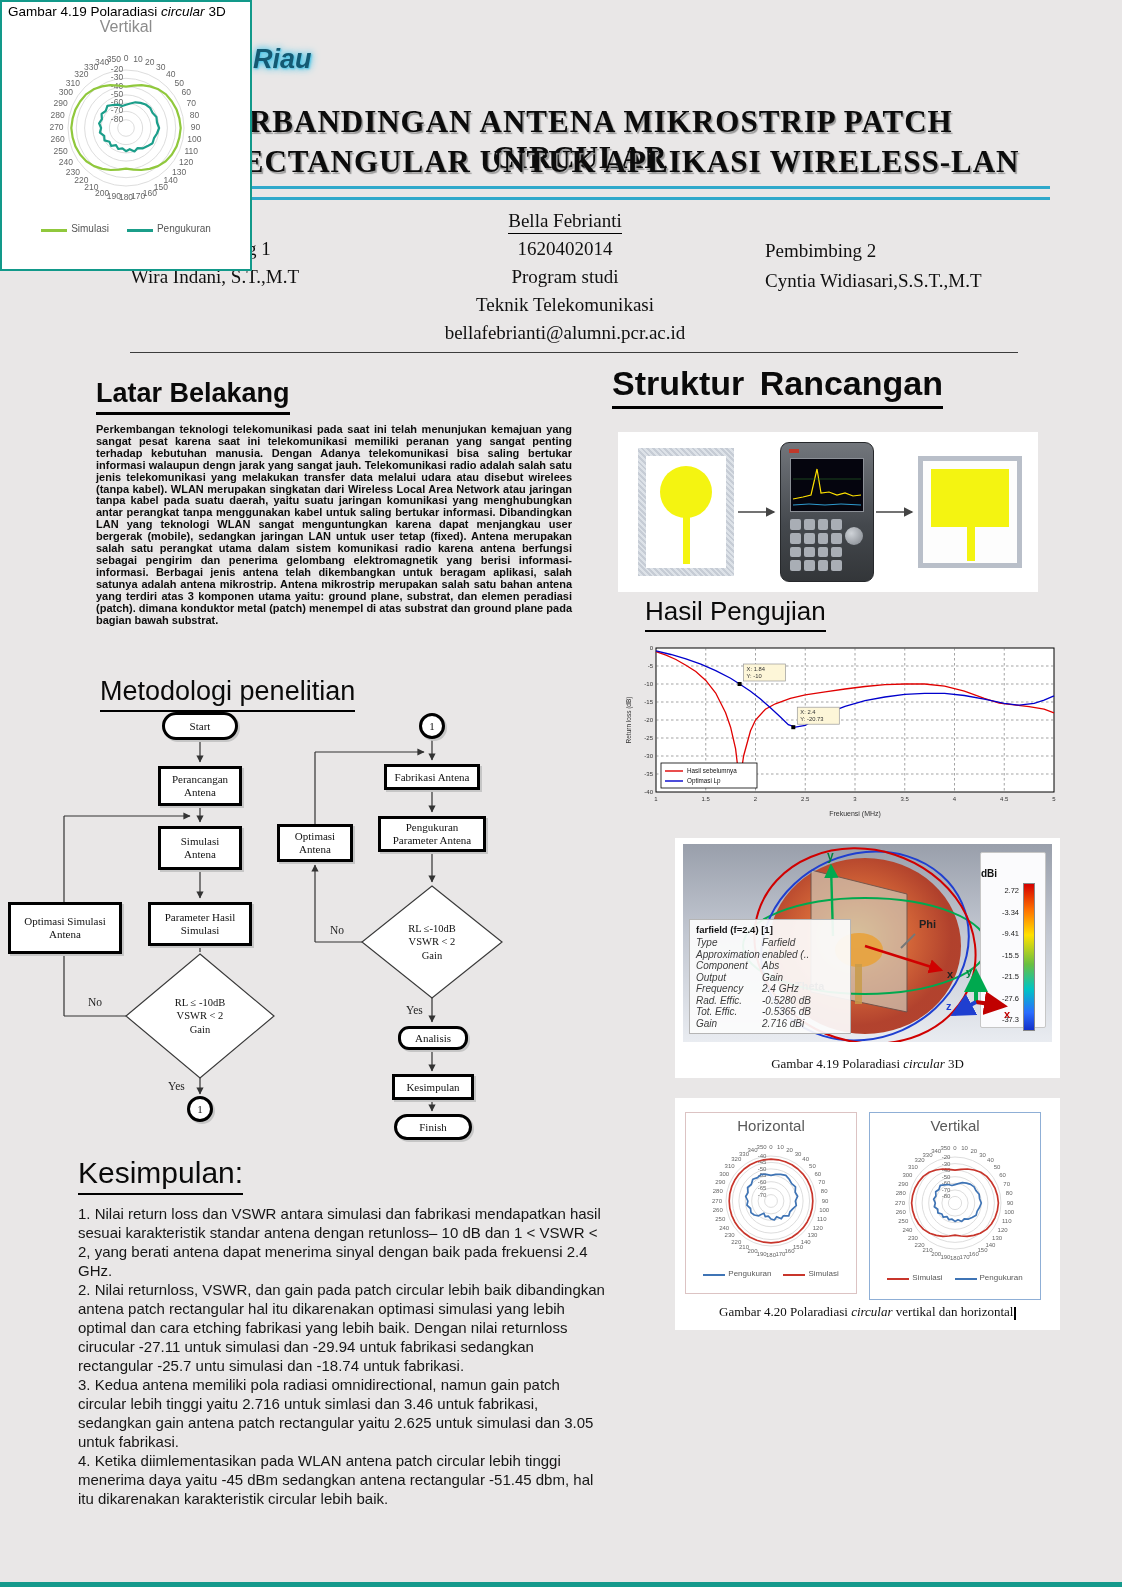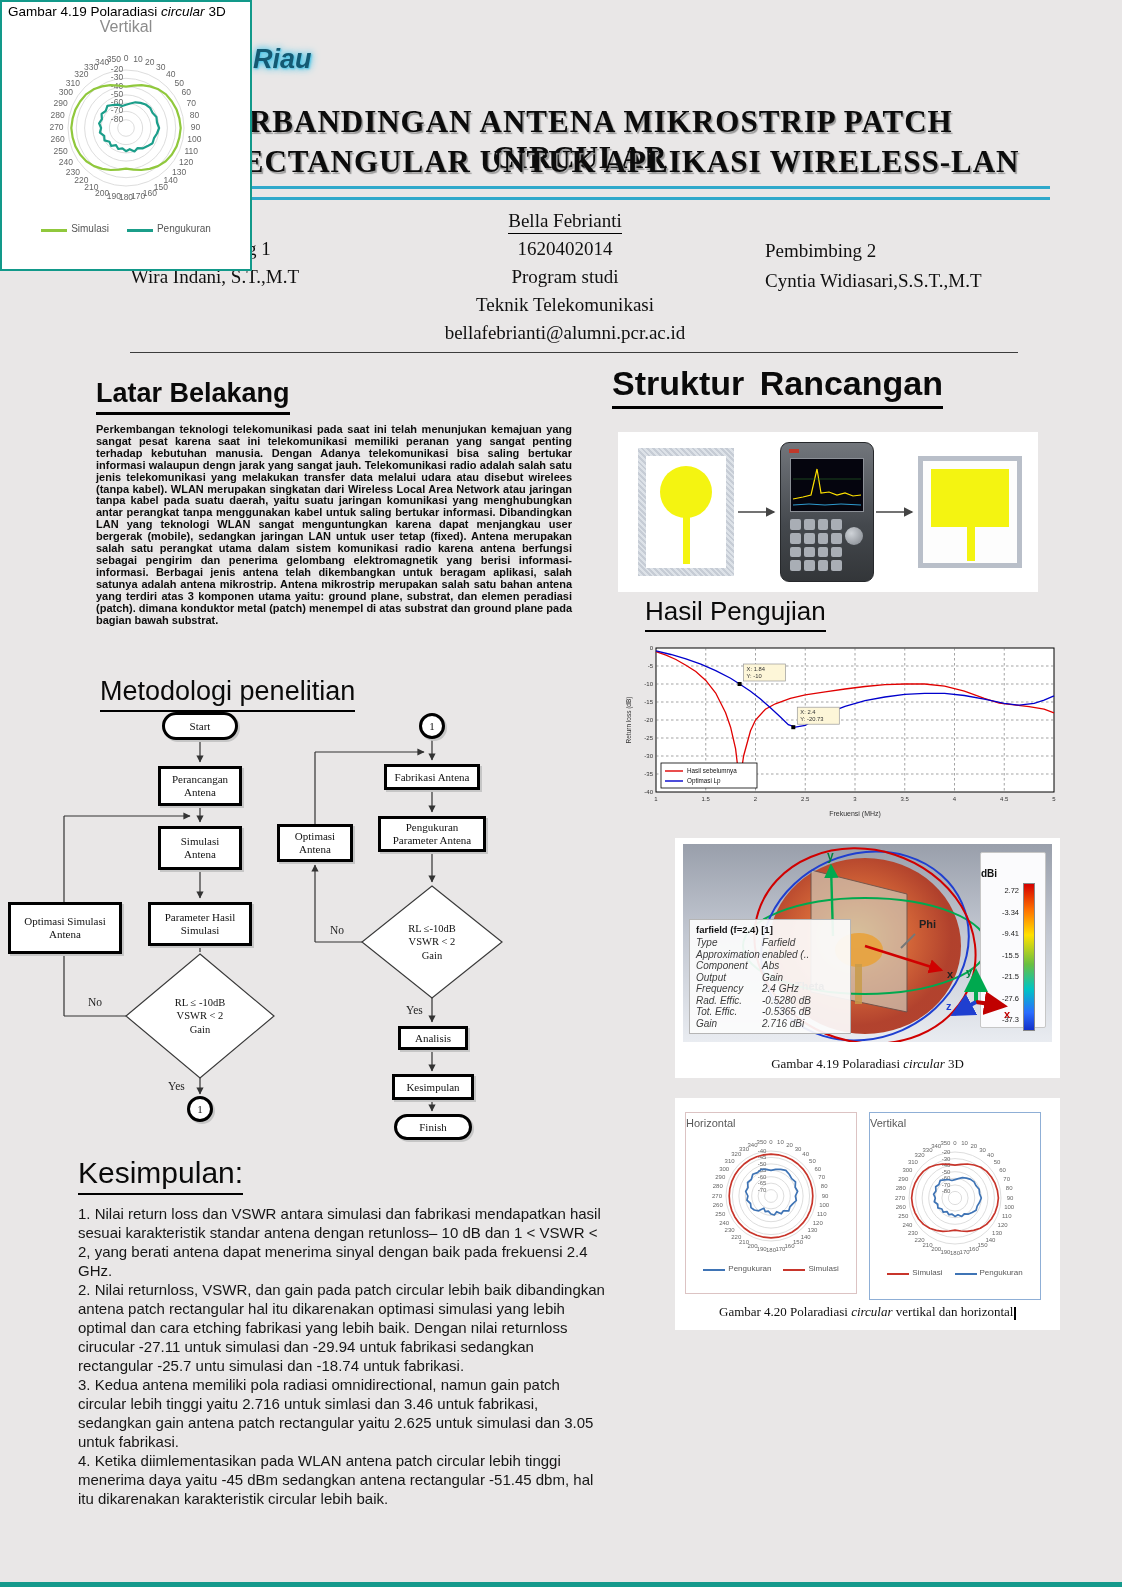--- a/index.html
+++ b/index.html
@@ -80,21 +80,21 @@
   .ffbox{position:absolute;left:6px;bottom:8px;width:162px;background:rgba(252,252,252,.93);
          border:1px solid #b5b5b5;padding:4px 6px;box-sizing:border-box;}
   .ffbox .t{font-weight:bold;font-size:9.5px;color:#111;margin-bottom:2px;}
   .ffrow{display:grid;grid-template-columns:66px auto;font-size:10px;color:#3c3c3c;line-height:11.5px;font-style:italic;}
   .g3d-cap{position:absolute;left:0;bottom:6px;width:100%;text-align:center;
            font-family:"Liberation Serif",serif;font-size:13px;color:#111;}
 
   
   .duo-panel{position:absolute;left:675px;top:1098px;width:385px;height:232px;background:#fff;}
   .pbox{position:absolute;top:14px;width:172px;height:182px;background:#fff;box-sizing:border-box;}
-  .pbox .pt{text-align:left;font-size:11px;color:#595959;margin-top:4px;}
+  .pbox .pt{text-align:center;font-size:15px;color:#595959;margin-top:4px;}
   .pbox svg{display:block;margin:0 auto;}
   .plegend{display:flex;justify-content:center;gap:12px;font-size:8px;color:#595959;margin-top:1px;align-items:center;}
   .plegend .sw{width:22px;height:2.5px;display:inline-block;margin-right:3px;}
   .duo-cap{position:absolute;left:0;top:206px;width:100%;text-align:center;
            font-family:"Liberation Serif",serif;font-size:13px;color:#111;}
   .cursor{display:inline-block;width:1.5px;height:13px;background:#000;vertical-align:middle;margin-left:1px;}
 
   
   .overlay{position:absolute;left:0;top:0;width:252px;height:271px;background:#fff;
            border:2px solid #12998a;box-sizing:border-box;z-index:50;}
@@ -186,21 +186,21 @@
     <div class="fnode" style="left:384px;top:74px;width:96px;height:26px;">Fabrikasi Antena</div>
     <div class="fnode" style="left:378px;top:126px;width:108px;height:36px;">Pengukuran
 Parameter Antena</div>
     <div class="dlabel" style="left:372px;top:222px;width:120px;height:60px;">RL ≤-10dB
 VSWR &lt; 2
 Gain</div>
     <div class="fnode" style="left:277px;top:134px;width:76px;height:38px;">Optimasi
 Antena</div>
     <div class="flbl" style="left:330px;top:234px;">No</div>
     <div class="flbl" style="left:406px;top:314px;">Yes</div>
-    <div class="fnode" style="left:398px;top:336px;width:70px;height:24px;">Analisis</div>
+    <div class="fnode" style="left:398px;top:336px;width:70px;height:24px;border-radius:11px;">Analisis</div>
     <div class="fnode" style="left:392px;top:384px;width:82px;height:26px;">Kesimpulan</div>
     <div class="fnode stadium" style="left:394px;top:424px;width:78px;height:26px;">Finish</div>
   </div>
 
   <div class="hd" style="left:612px;top:364px;font-size:34px;font-weight:bold;word-spacing:6px;"><span>Struktur Rancangan</span></div>
   <div class="struktur-panel">
     <div class="ant-frame" style="left:20px;top:16px;width:96px;height:128px;">
       <div class="ant-inner">
         <div class="patch-c"></div>
         <div class="feed-c"></div>

